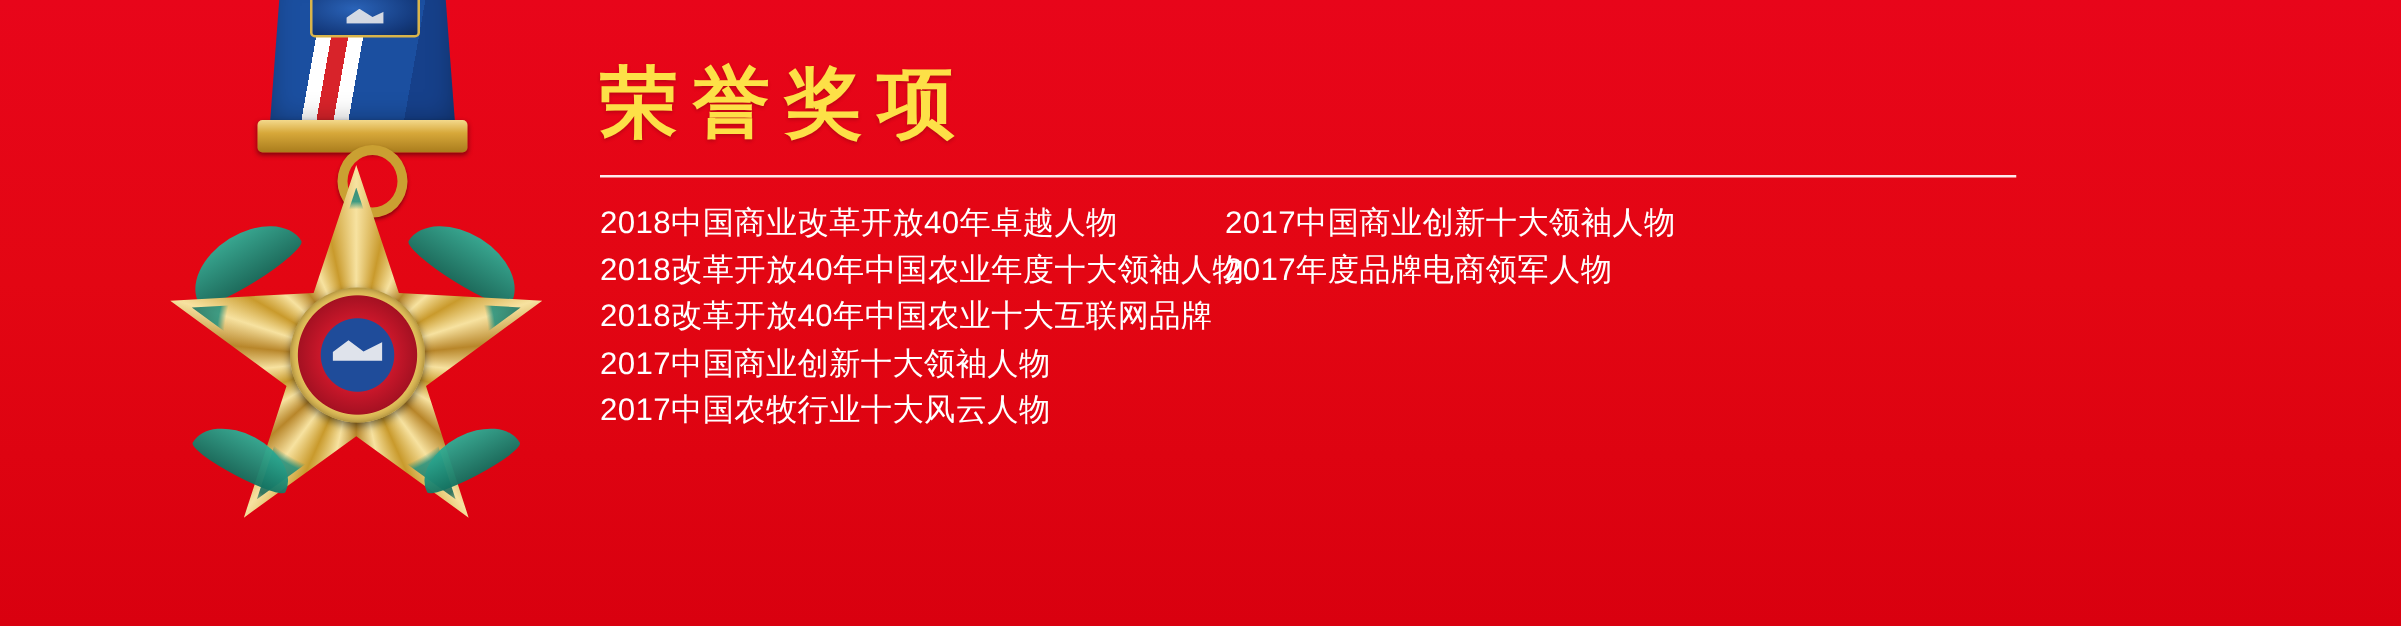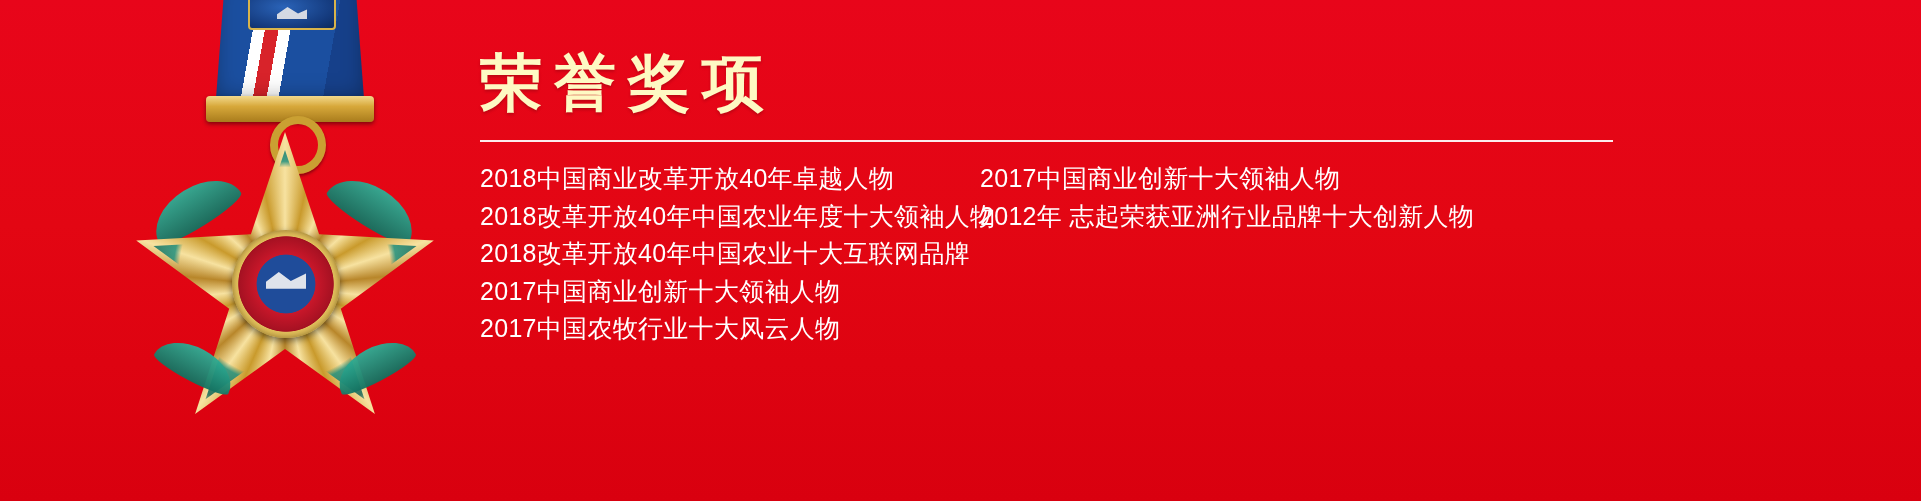--- a/index.html
+++ b/index.html
@@ -174,21 +174,21 @@
   
   .content {
     position: absolute;
     left: 480px;
     top: 0;
     width: 1420px;
     height: 501px;
     z-index: 4;
   }
   .page-title {
-    color: #fef9c3;
+    color: #fde047;
     font-size: 62px;
     font-weight: bold;
     letter-spacing: 12px;
     line-height: 1;
     padding-top: 52px;
     margin: 0;
     text-shadow: 0 2px 3px rgba(0,0,0,.18);
   }
   .divider {
     margin-top: 26px;
@@ -243,18 +243,18 @@
     <div class="award-columns">
       <div class="award-col left">
         <div class="award-item">2018中国商业改革开放40年卓越人物</div>
         <div class="award-item">2018改革开放40年中国农业年度十大领袖人物</div>
         <div class="award-item">2018改革开放40年中国农业十大互联网品牌</div>
         <div class="award-item">2017中国商业创新十大领袖人物</div>
         <div class="award-item">2017中国农牧行业十大风云人物</div>
       </div>
       <div class="award-col right">
         <div class="award-item">2017中国商业创新十大领袖人物</div>
-        <div class="award-item">2012年  志起荣获亚洲行业品牌十大创新人物</div>
+        <div class="award-item">2017年度品牌电商领军人物</div>
       </div>
     </div>
   </div>
 
 </div>
 
 </body></html>

